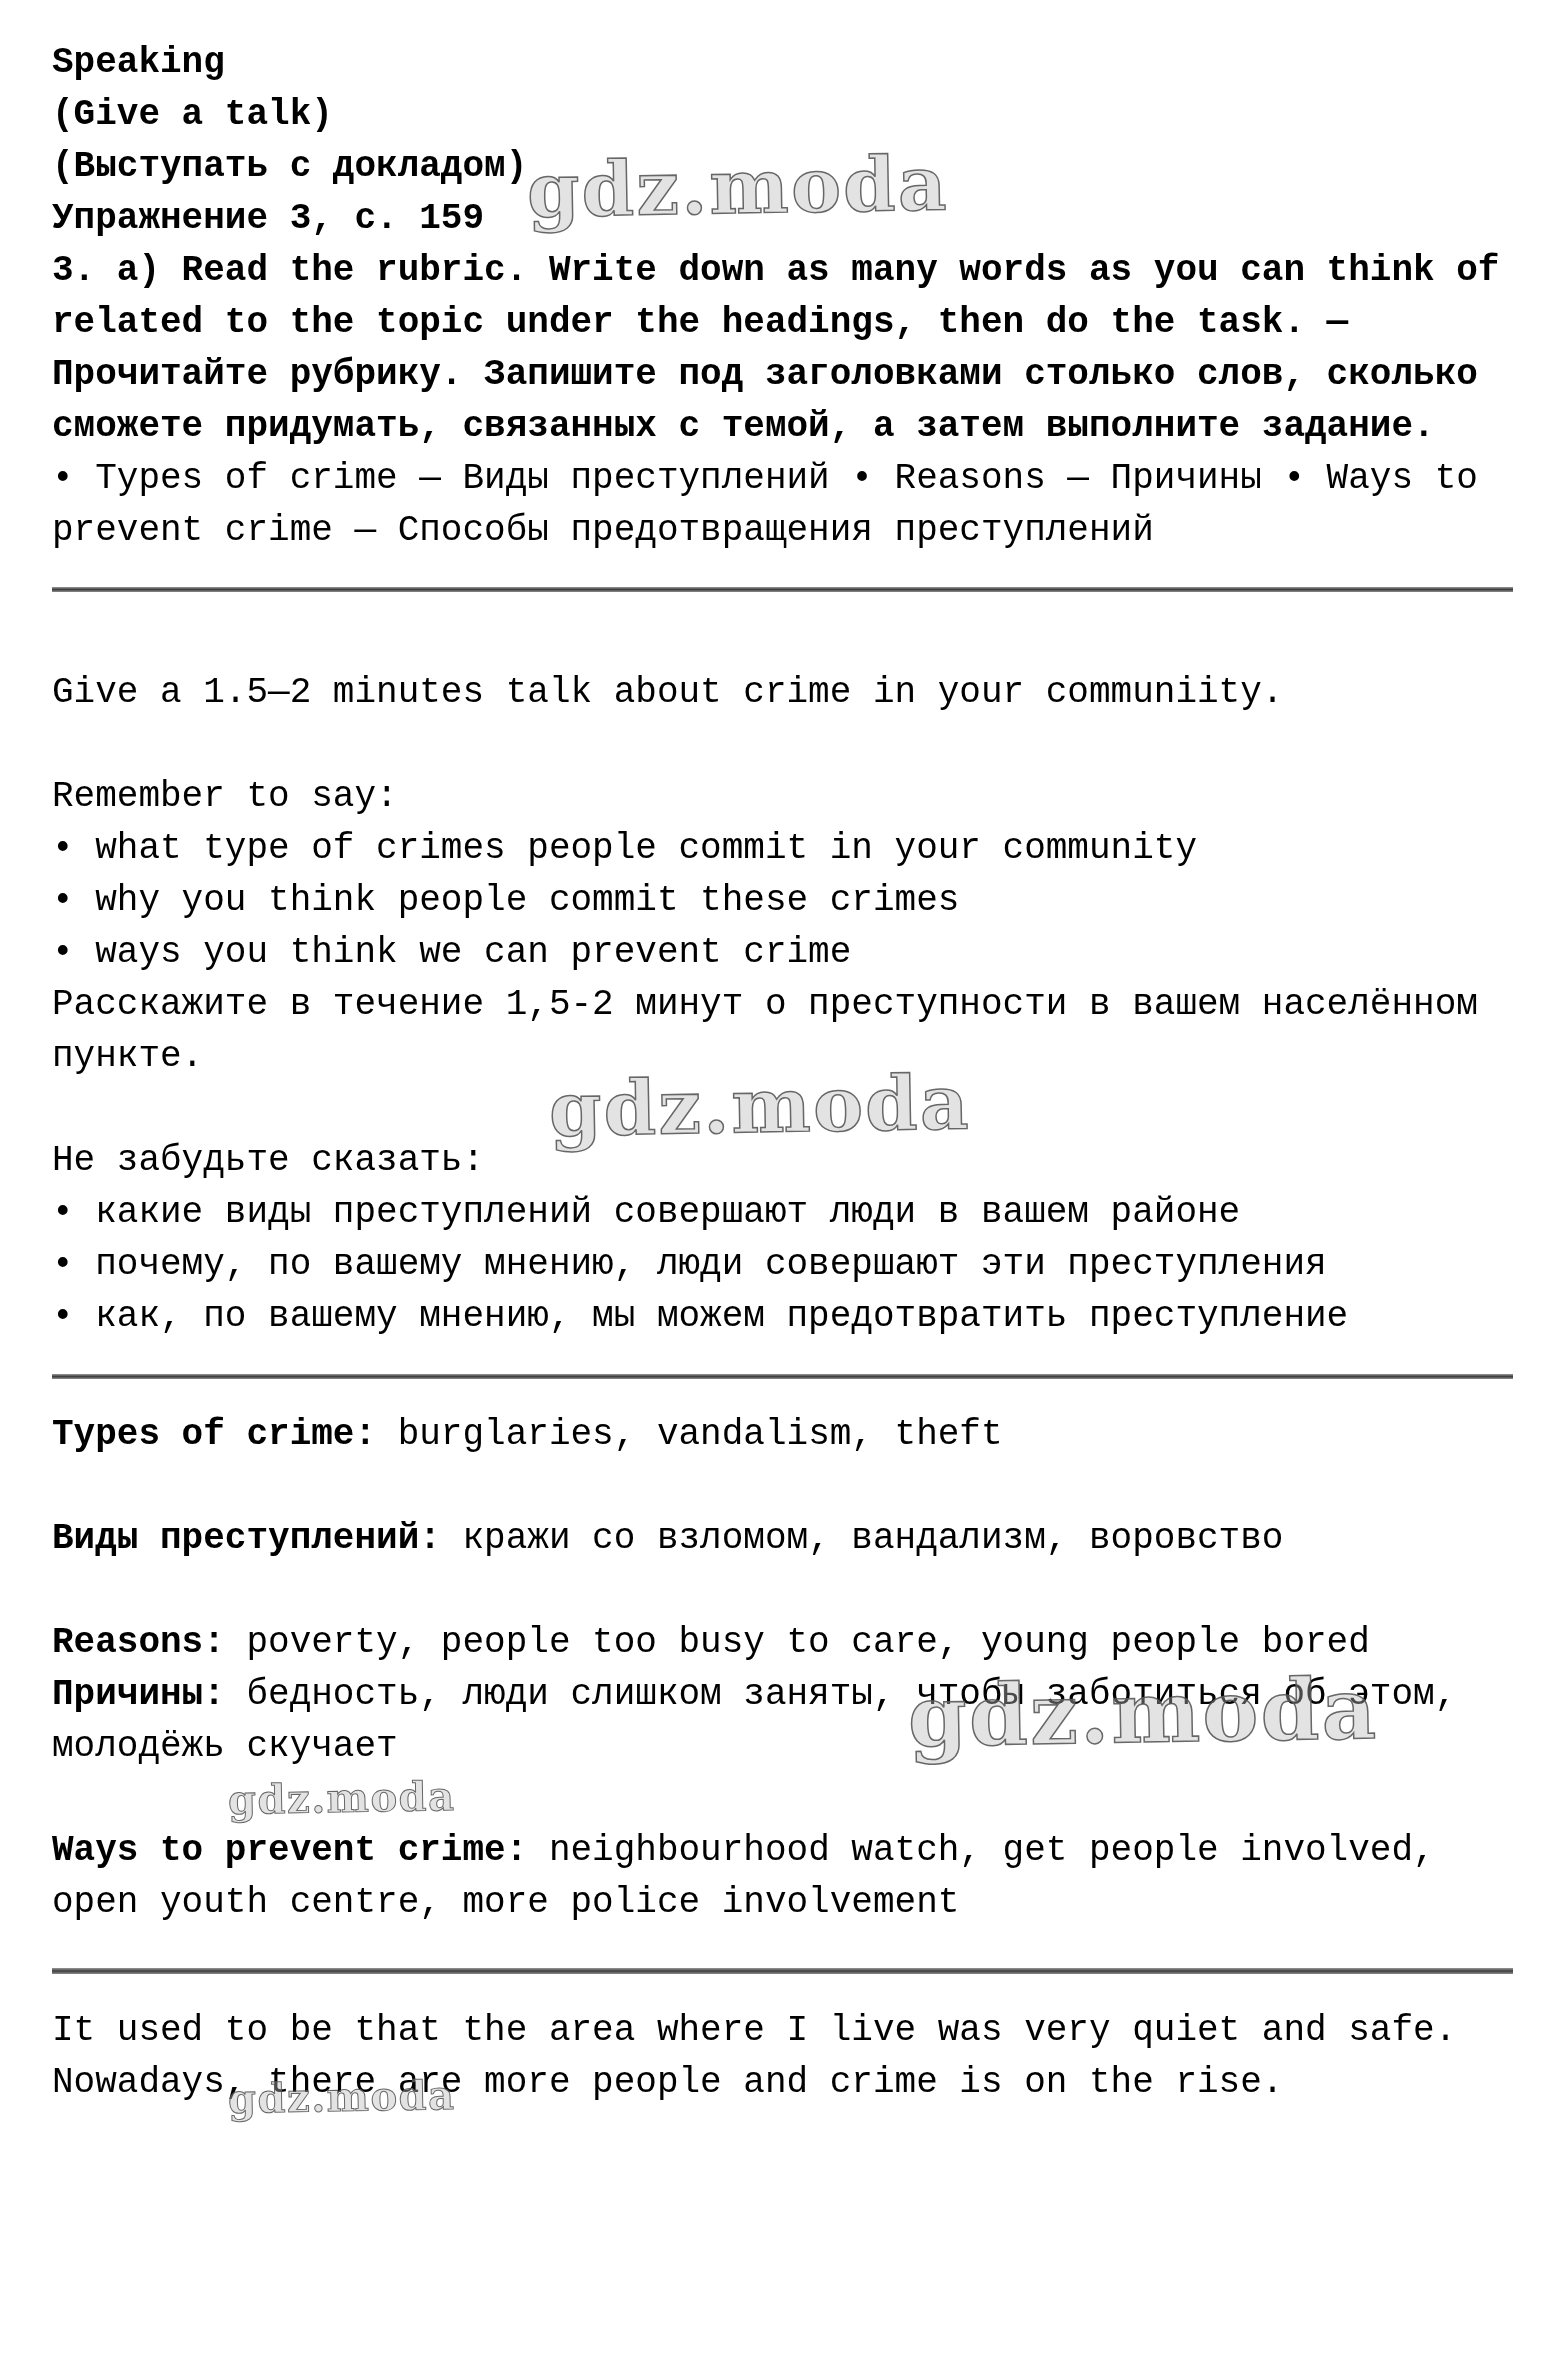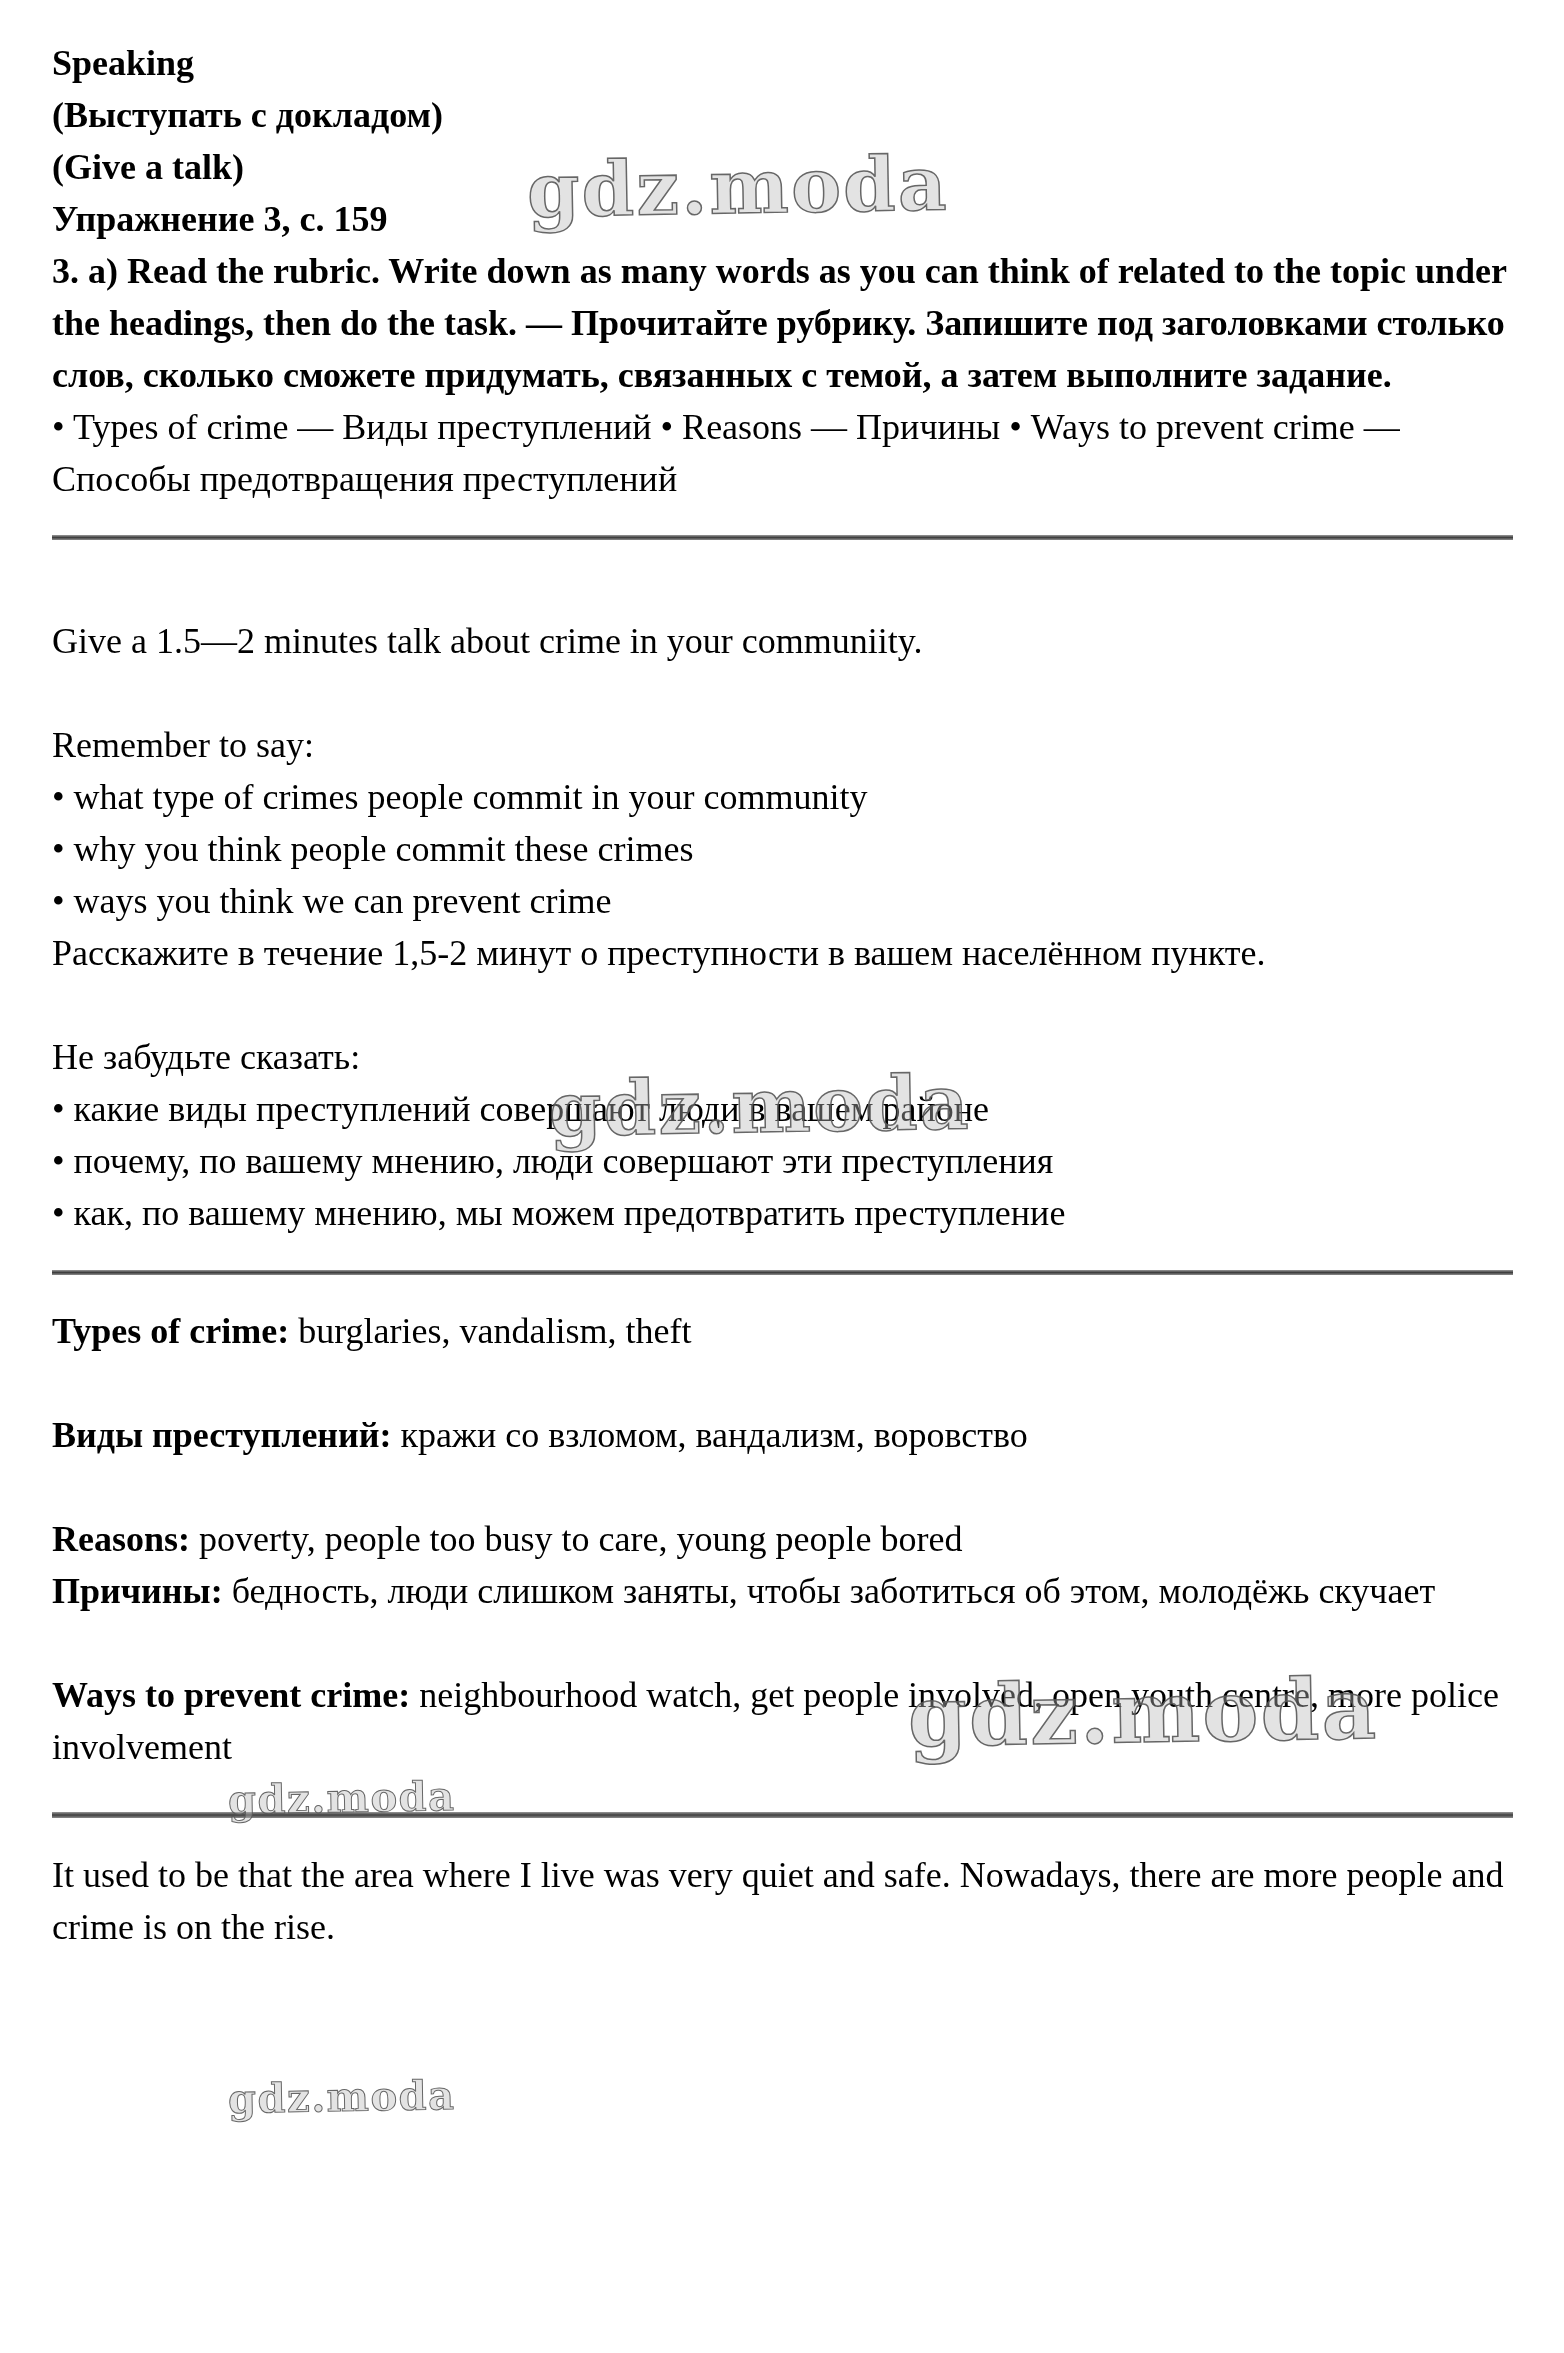--- a/index.html
+++ b/index.html
@@ -4,21 +4,21 @@
 <style>
   * { margin:0; padding:0; box-sizing:border-box; }
   html, body { background:#ffffff; }
   body {
     width:1565px; height:2354px;
     font-family:"Liberation Serif","DejaVu Serif",serif;
     color:#000; font-size:36px; line-height:52px;
   }
   .page { position:relative; width:1565px; height:2354px; overflow:hidden; background:#fff; }
   .content { padding:37px 52px 0 52px; }
-  p { margin:0; }
+  p { margin:0;font-family:Liberation Mono, monospace; }
   .b { font-weight:bold; }
   .divider {
     border:none; height:5.2px; width:100%;
     background:linear-gradient(to bottom,#9a9a9a,#3f3f3f 50%,#8d8d8d);
   }
   .hr1 { margin-top:30px; }
   .hr2 { margin-top:31px; }
   .hr3 { margin-top:39px; }
   .mt-blank { margin-top:52px; }
   .mt-after-hr { margin-top:75px; }
@@ -46,22 +46,22 @@
 
   <span class="wm wm-top">gdz.moda</span>
   <span class="wm wm-mid">gdz.moda</span>
   <span class="wm wm-big-right">gdz.moda</span>
   <span class="wm wm-small-1">gdz.moda</span>
   <span class="wm wm-small-2">gdz.moda</span>
 
   <div class="content">
 
     <p class="b">Speaking</p>
+    <p class="b">(Give a talk)</p>
     <p class="b">(Выступать с докладом)</p>
-    <p class="b">(Give a talk)</p>
     <p class="b">Упражнение 3, с. 159</p>
 
     <p class="b">3. a) Read the rubric. Write down as many words as you can think of  related to the topic under the headings, then do the task. — Прочитайте рубрику. Запишите под заголовками столько слов, сколько сможете придумать, связанных с темой, а затем выполните задание.</p>
     <p>• Types of crime — Виды преступлений • Reasons — Причины • Ways to prevent crime — Способы предотвращения преступлений</p>
 
     <hr class="divider hr1">
 
     <p class="mt-after-hr">Give a 1.5—2 minutes talk about crime in your communiity.</p>
 
     <p class="mt-blank">Remember to say:</p>

